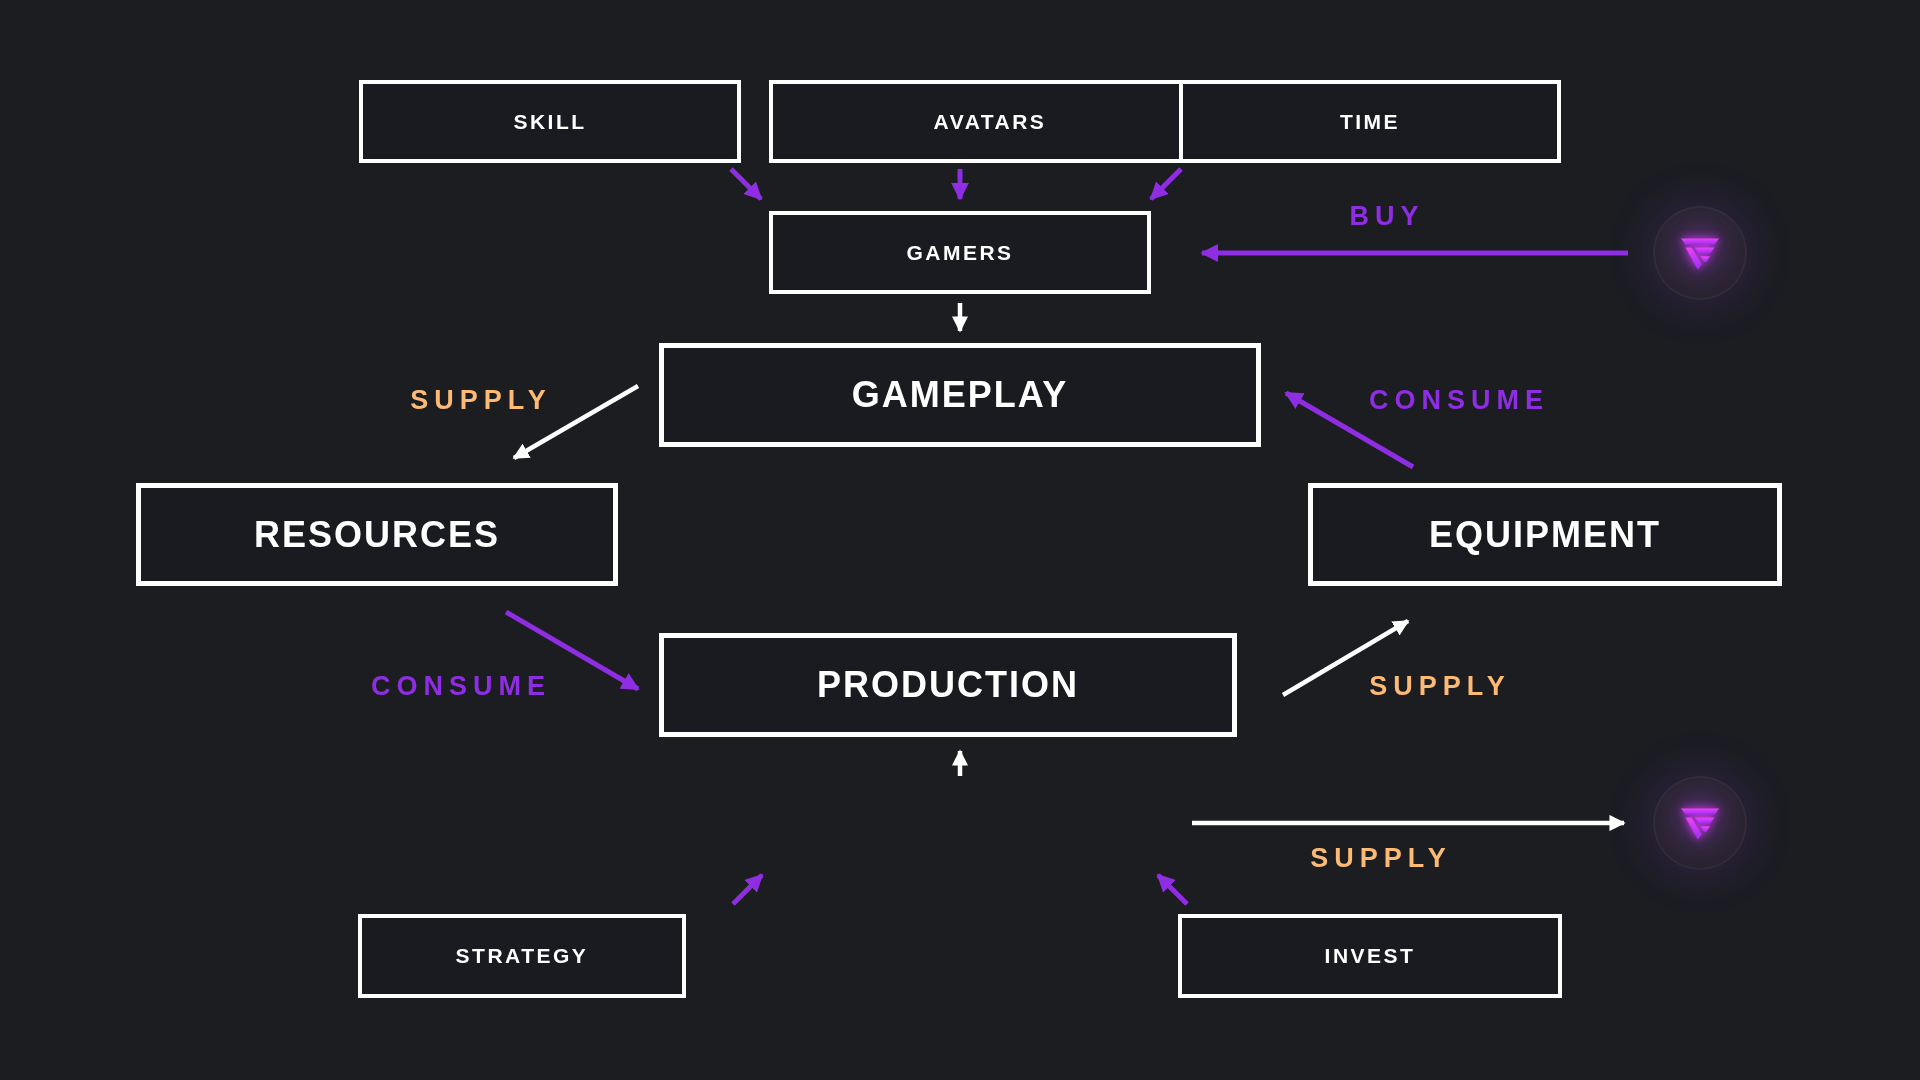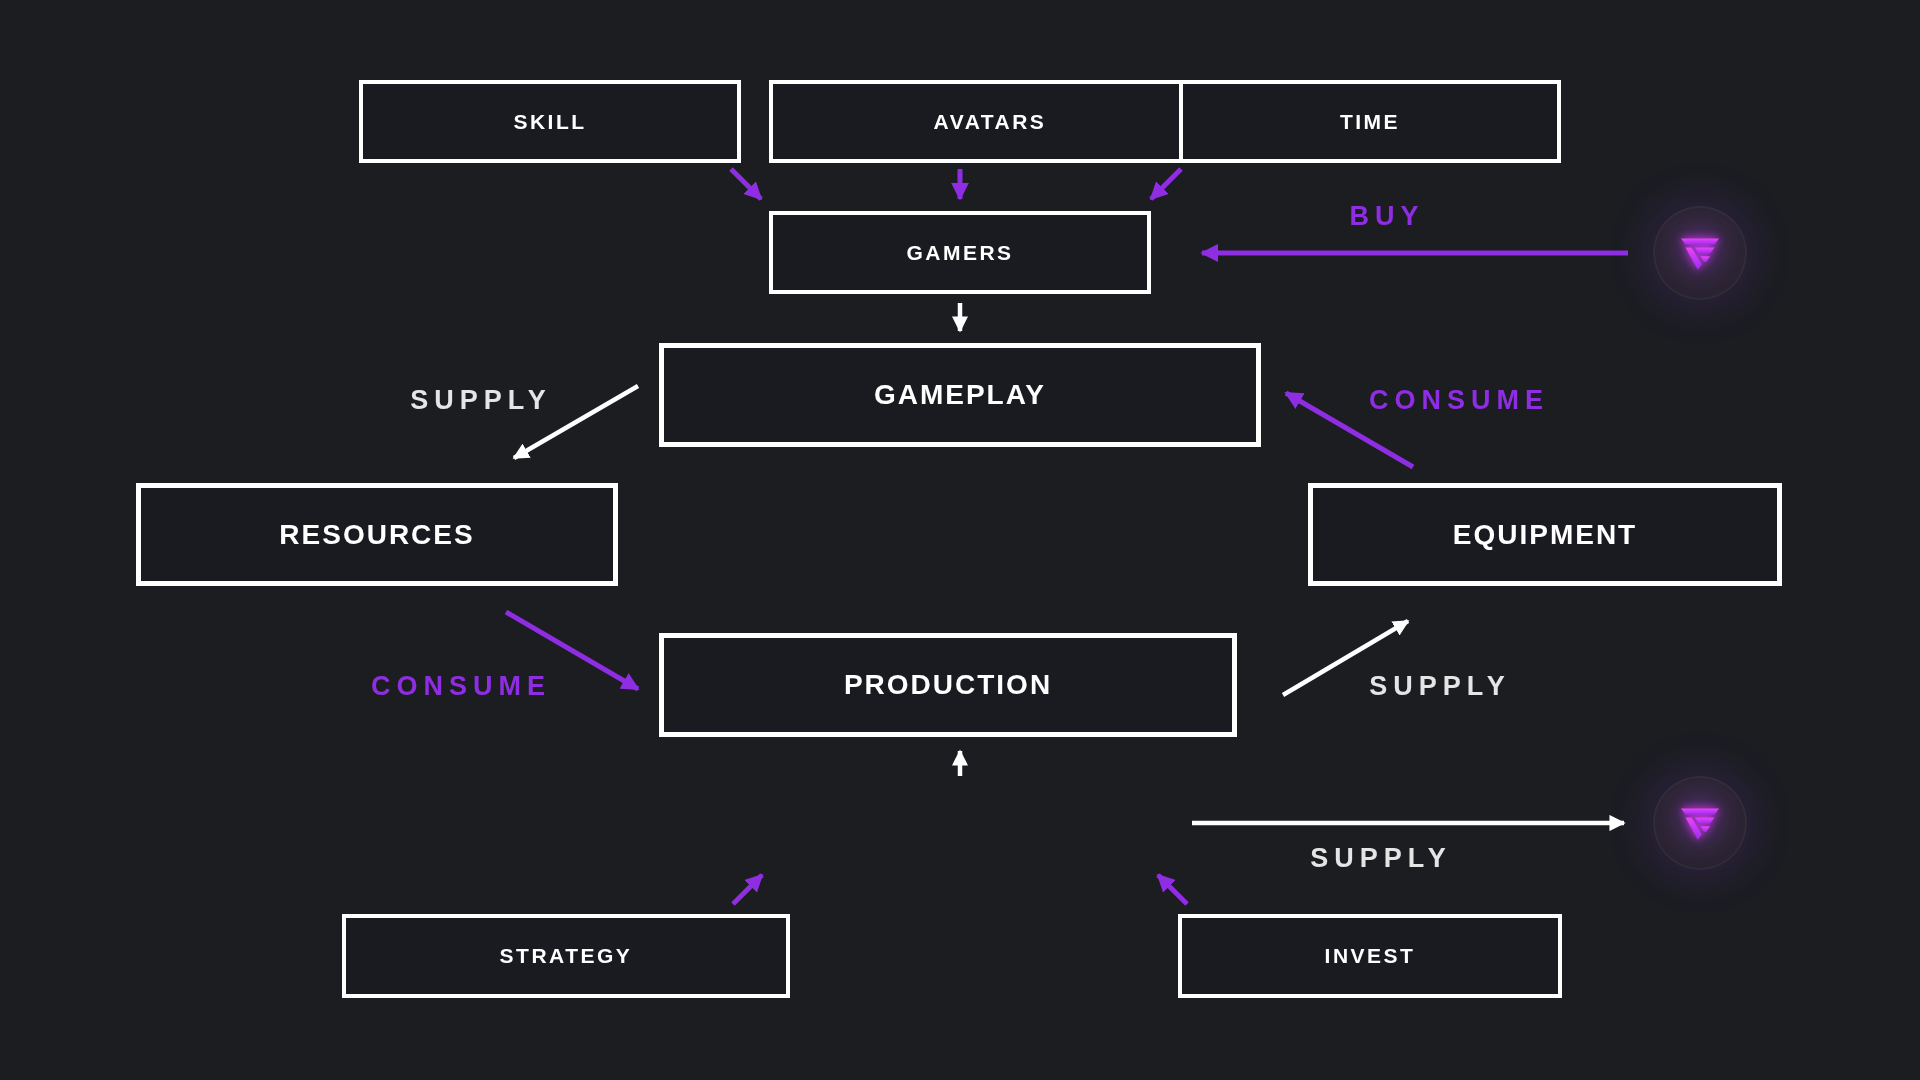--- a/index.html
+++ b/index.html
@@ -25,28 +25,28 @@
   .node{
     position:absolute;z-index:2;
     background:var(--node-bg);
     border:4px solid var(--border);
     display:flex;align-items:center;justify-content:center;
     color:var(--text);
     font-weight:700;text-transform:uppercase;
     letter-spacing:2.5px;
   }
   .node.small{font-size:21px;}
-  .node.large{border-width:5px;font-size:28px;letter-spacing:2px;}
+  .node.large{border-width:5px;font-size:36px;letter-spacing:2px;}
   .edge-label{
     position:absolute;z-index:2;
     transform:translate(-50%,-50%);
     font-weight:700;font-size:27px;letter-spacing:6px;
     white-space:nowrap;text-transform:uppercase;
   }
-  .edge-label.white{color:#e5e5e5;}
+  .edge-label.white{color:#fdba74;}
   .edge-label.purple{color:var(--purple);}
   .token{
     position:absolute;z-index:2;
     width:94px;height:94px;border-radius:50%;
     background:radial-gradient(circle at 50% 42%, #352b41 0%, #2b2433 62%, #231f2a 100%);
     box-shadow:0 0 40px 8px rgba(148,63,231,.16), inset 0 0 0 2px rgba(255,255,255,.04);
     display:flex;align-items:center;justify-content:center;
   }
   .token svg{
     width:56px;height:56px;
@@ -100,21 +100,21 @@
   </div>
   <div class="node large" style="left:136px;top:483px;width:482px;height:103px">
     <span>RESOURCES</span>
   </div>
   <div class="node large" style="left:1308px;top:483px;width:474px;height:103px">
     <span>EQUIPMENT</span>
   </div>
   <div class="node large" style="left:659px;top:633px;width:578px;height:104px">
     <span>PRODUCTION</span>
   </div>
-  <div class="node small" style="left:342px;top:914px;width:448px;height:84px">
+  <div class="node small" style="left:358px;top:914px;width:328px;height:84px">
     <span>STRATEGY</span>
   </div>
   <div class="node small" style="left:1178px;top:914px;width:384px;height:84px">
     <span>INVEST</span>
   </div>
 
   <div class="edge-label purple" style="left:1387px;top:216px">BUY</div>
   <div class="edge-label white" style="left:481px;top:400px">SUPPLY</div>
   <div class="edge-label purple" style="left:1459px;top:400px">CONSUME</div>
   <div class="edge-label purple" style="left:461px;top:686px">CONSUME</div>

